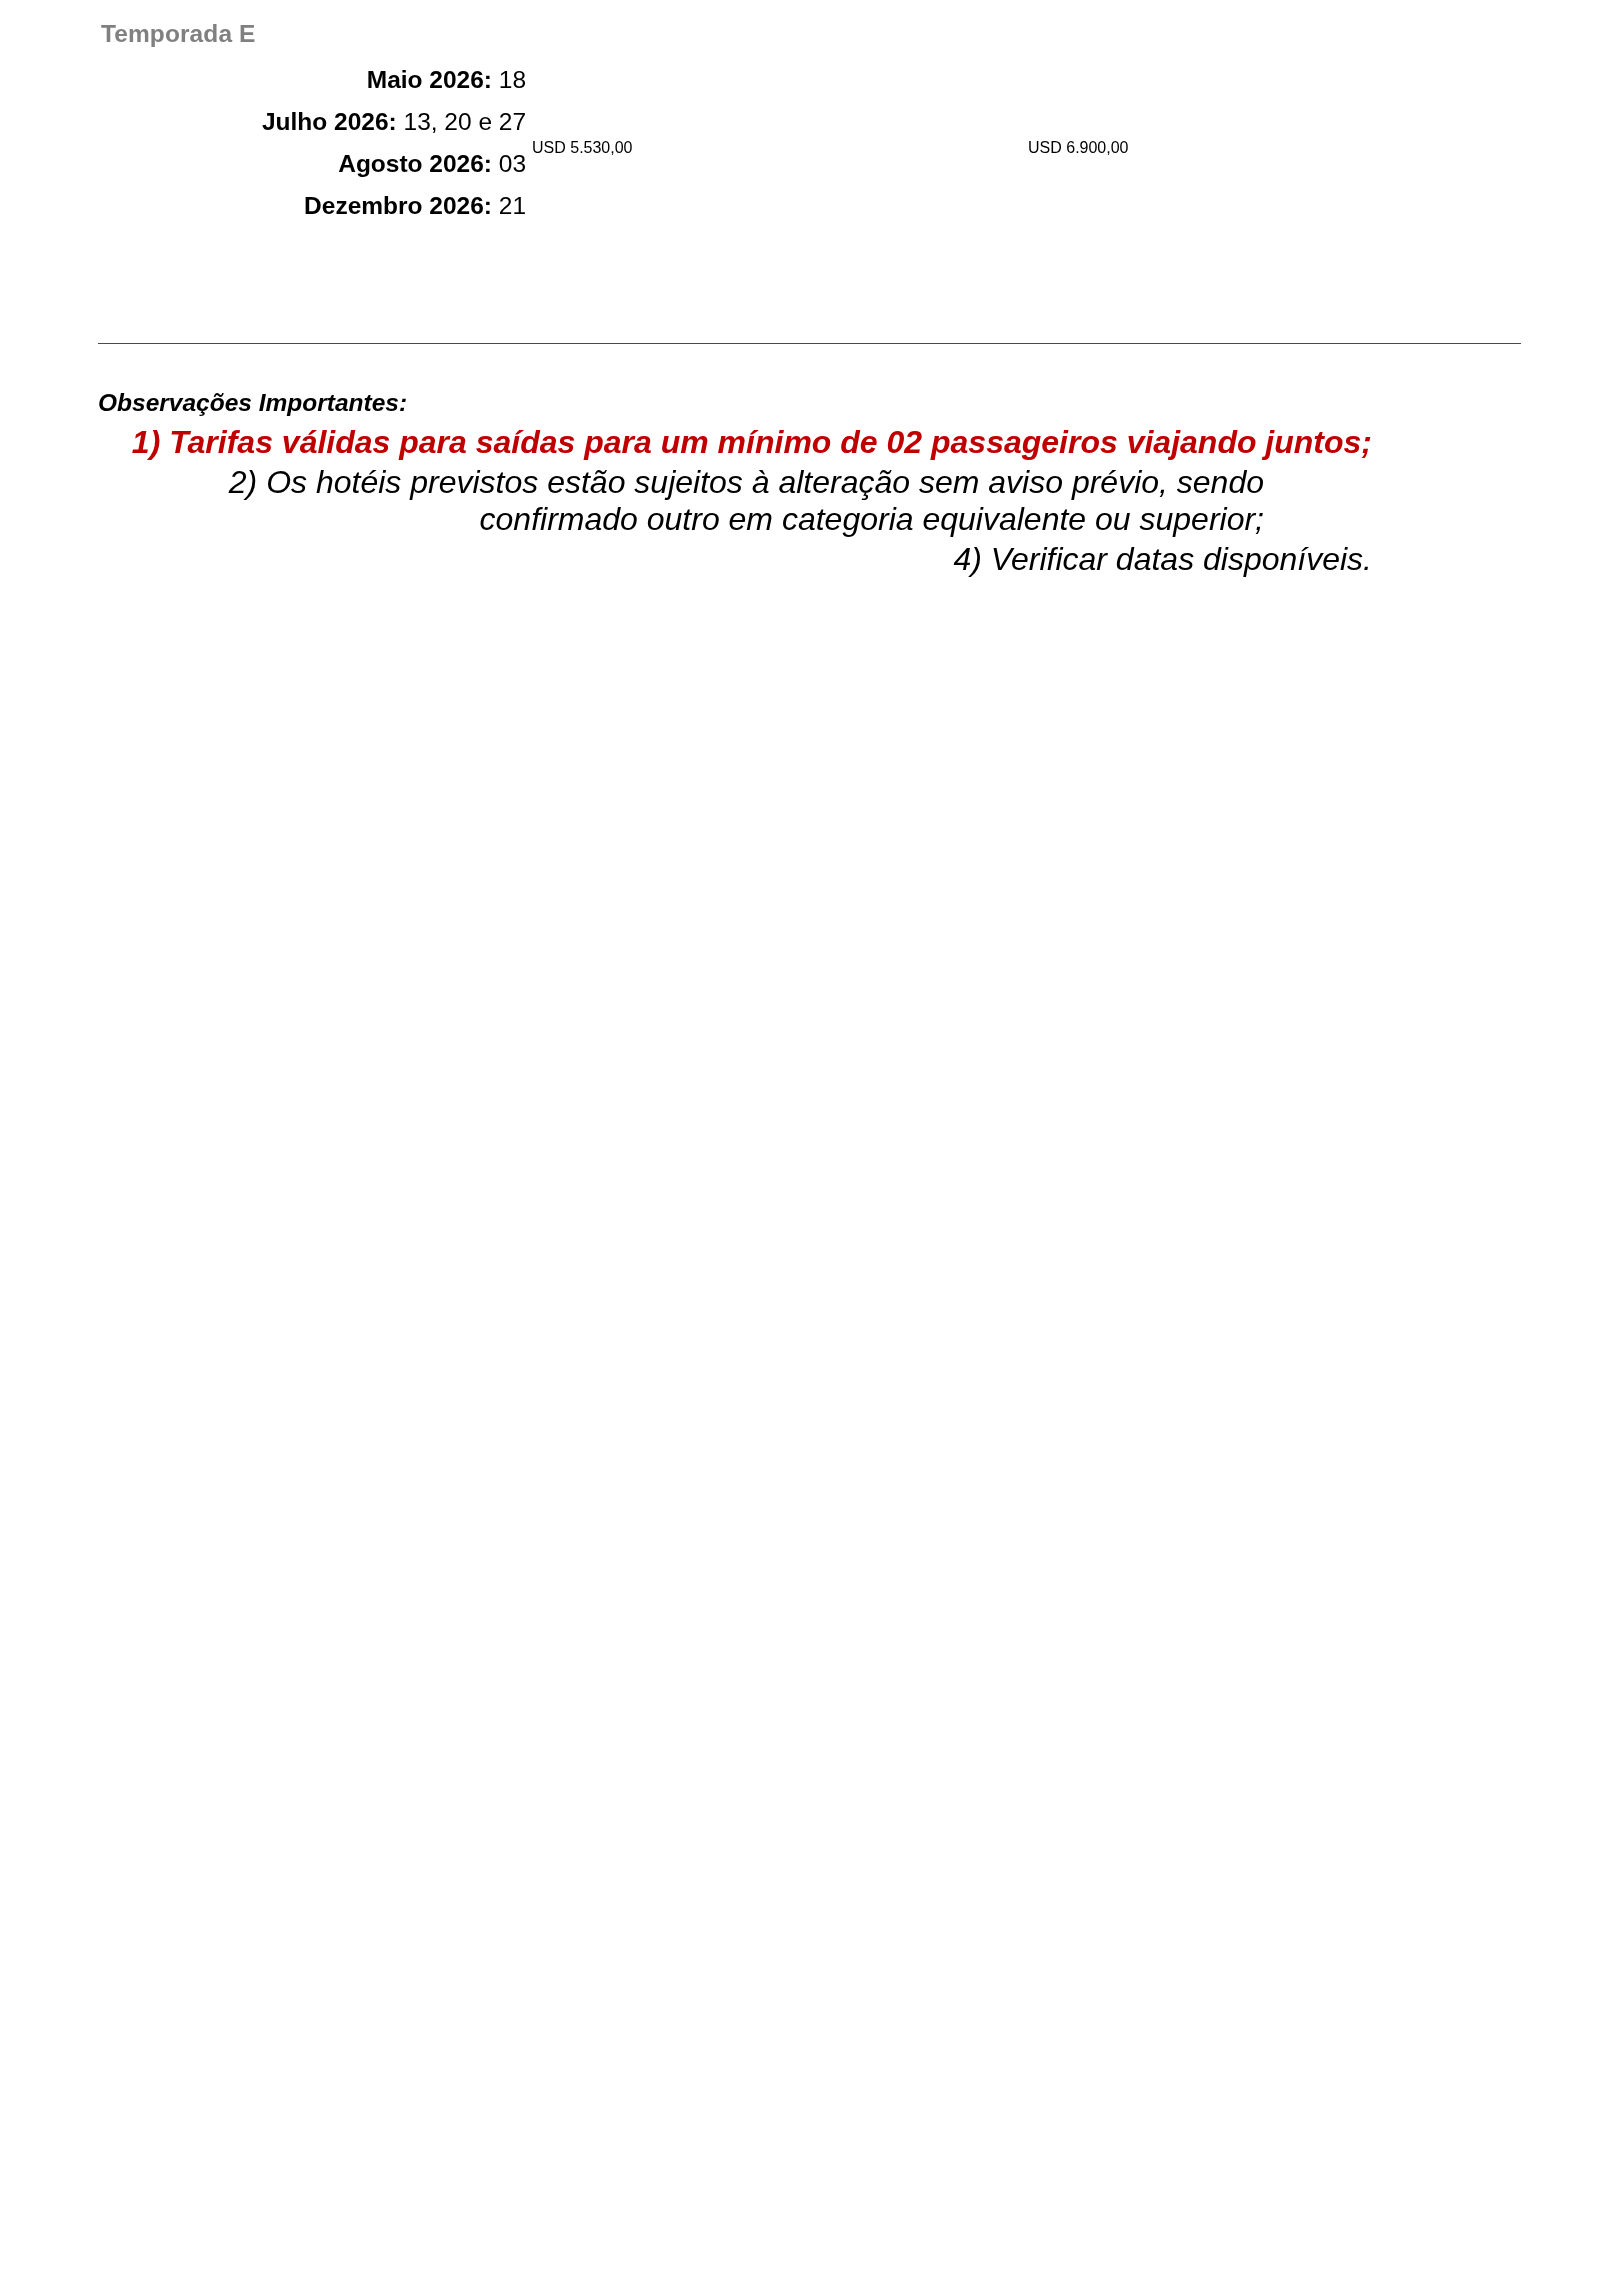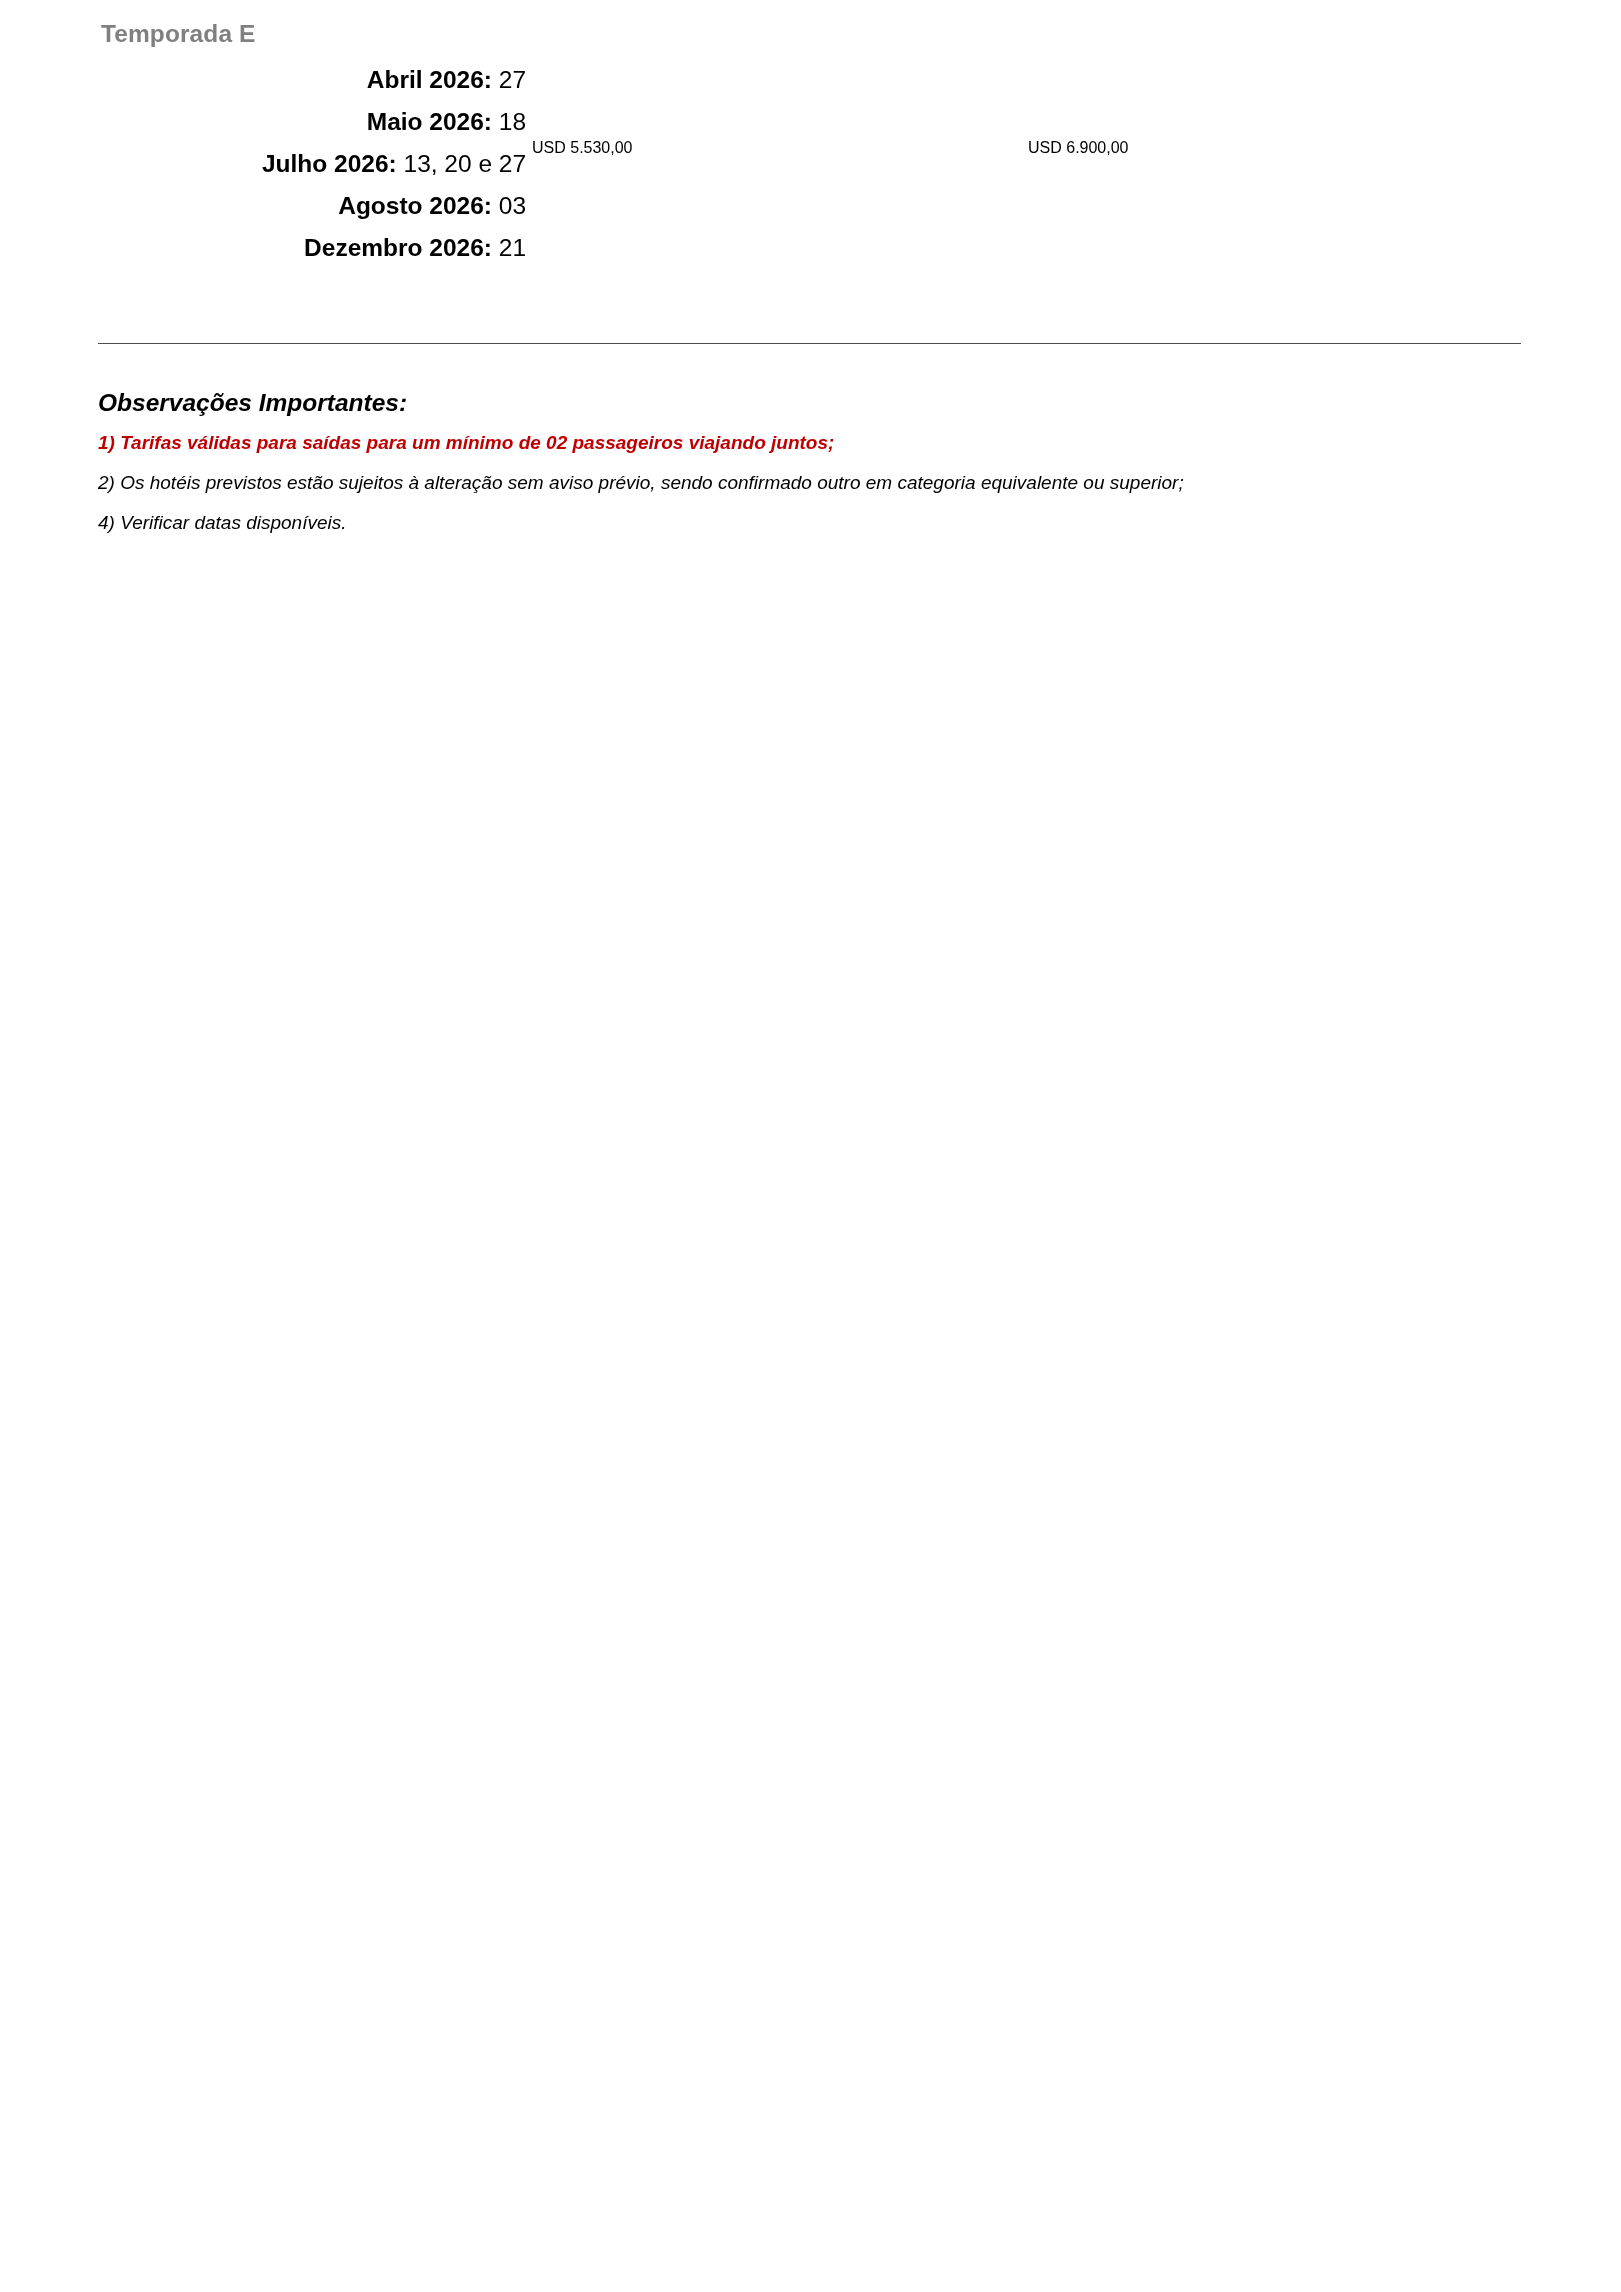--- a/index.html
+++ b/index.html
@@ -82,48 +82,45 @@
     font-style: italic;
   }
   .notes-title {
     font-size: 24.5px;
     font-weight: bold;
     color: #000000;
     line-height: 37px;
     margin-bottom: 2.9px;
   }
   .note {
-    font-size: 19px;
+    font-size: 32px;
     line-height: 37px;
     color: #000000;
     margin-bottom: 2.9px;
+    text-align: right;
   }
   .note.red {
     color: #c00000;
     font-weight: bold;
   }
   .note.wrap {
     max-width: 1166px;
   }
 </style>
 </head>
 <body>
 
 <div class="page">
 
   <div class="season-label">Temporada E</div>
 
   <div class="rate-table">
     <div class="rate-row">
 
       <div class="dates-col">
-        <div class="date-line">
-          <b>Abril 2026:</b>
-          <span>27</span>
-        </div>
         <div class="date-line">
           <b>Maio 2026:</b>
           <span>18</span>
         </div>
         <div class="date-line">
           <b>Julho 2026:</b>
           <span>13, 20 e 27</span>
         </div>
         <div class="date-line">
           <b>Agosto 2026:</b>

